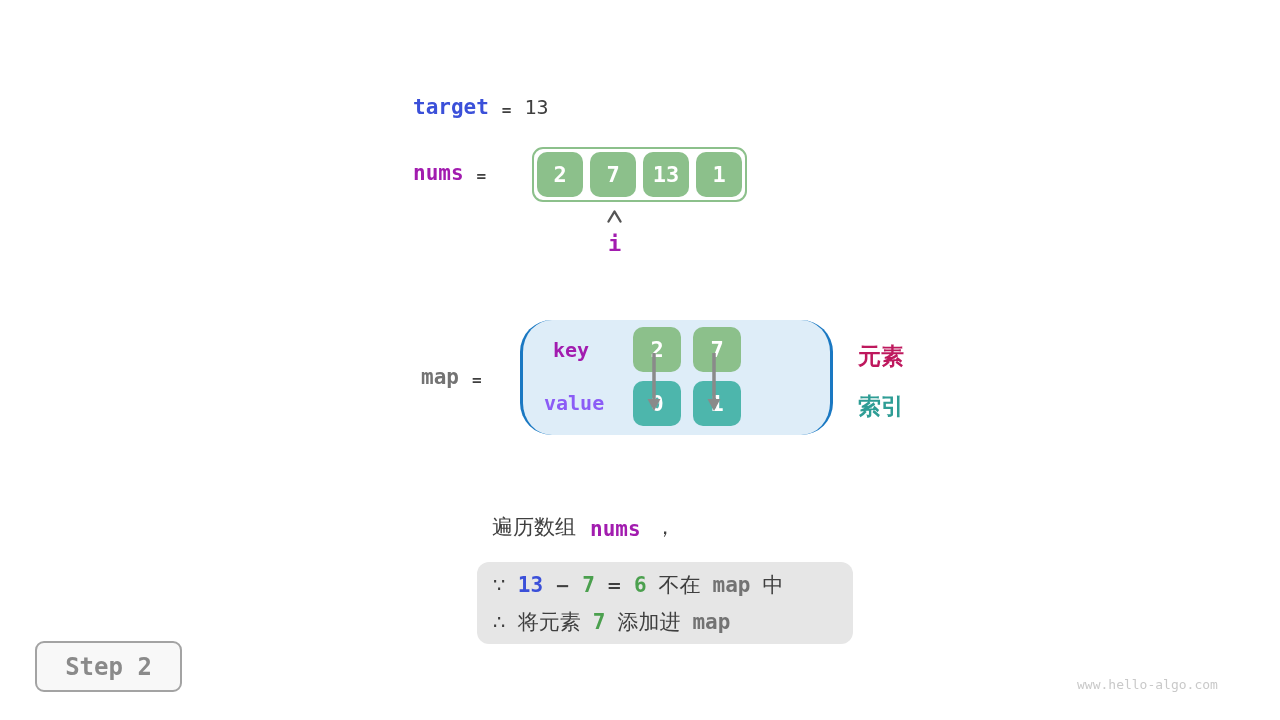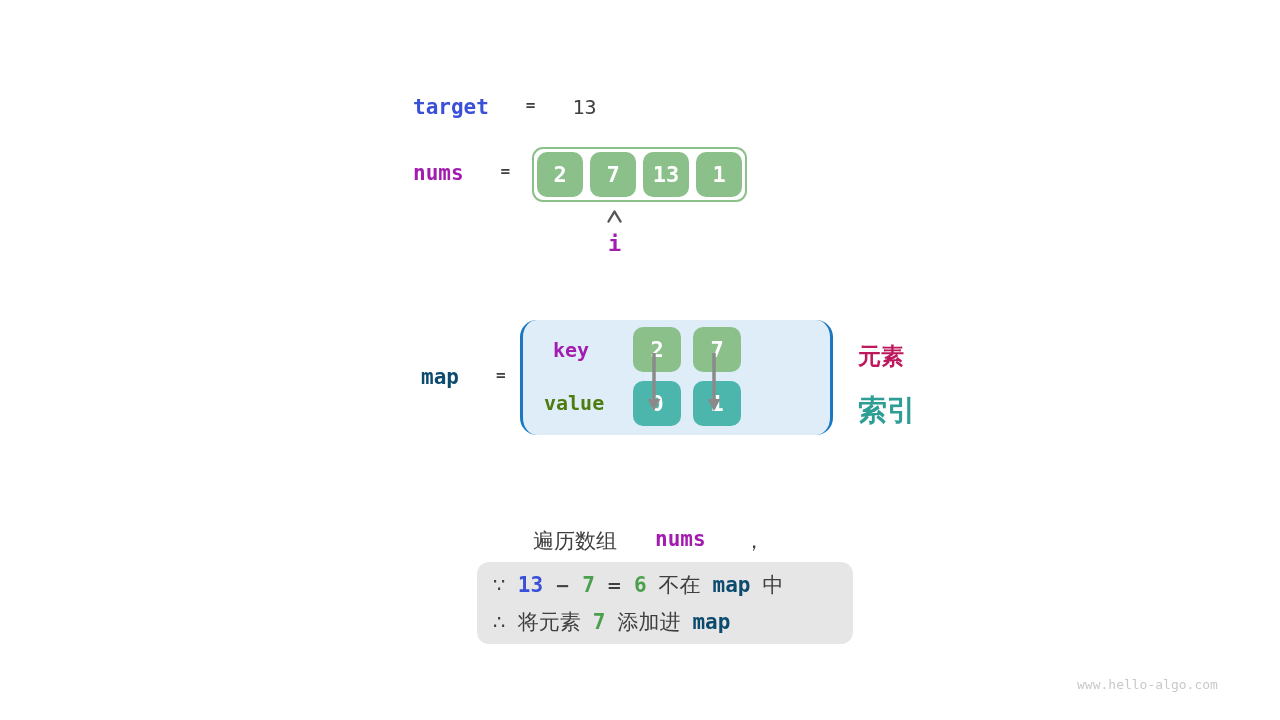--- a/index.html
+++ b/index.html
@@ -7,28 +7,28 @@
     position: relative;
     width: 1280px;
     height: 720px;
     background: #ffffff;
     overflow: hidden;
     font-family: "DejaVu Sans", "Liberation Sans", sans-serif;
     color: #3f3f3f;
   }
   .abs { position: absolute; }
   .mono { font-family: "DejaVu Sans Mono", "Liberation Mono", monospace; }
-  .row { display: flex; align-items: flex-start; gap: 24px; }
+  .row { display: flex; align-items: flex-end; }
 
   
   .kw { font-weight: bold; font-size: 21px; }
   .indigo { color: #3b50d9; }
-  .azure  { color: #0c4a6e; }
+  .azure  { color: #737373; }
   .green  { color: #a21caf; }
-  .tealtx { color: #4d7c0f; }
+  .tealtx { color: #8b5cf6; }
   .eq { font-weight: bold; font-size: 16px; color: #3f3f3f; margin: 0 13px; }
   .plainval { font-size: 20px; color: #3f3f3f; }
 
   
   .array-box {
     left: 532px; top: 147px;
     border: 2px solid #8cc08b;
     border-radius: 11px;
     background: #ffffff;
     padding: 3px;
@@ -50,38 +50,38 @@
   .caret { left: 606px; top: 209px; }
   .ptr-label { left: 608px; top: 231px; font-weight: bold; font-size: 22px; }
 
   
   .map-box {
     left: 520px; top: 320px;
     width: 313px; height: 115px;
     background: #deedf8;
     border-left: 3px solid #1a78c2;
     border-right: 3px solid #1a78c2;
-    border-radius: 17px;
+    border-radius: 32px;
     box-sizing: border-box;
   }
   .map-key-label   { left: 30px; top: 18px;  font-weight: bold; font-size: 20px; }
   .map-value-label { left: 21px; top: 71px;  font-weight: bold; font-size: 20px; }
   .map-cell { position: absolute; width: 48px; height: 45px; }
   .kcell0 { left: 110px; top: 7px; }
   .kcell1 { left: 170px; top: 7px; }
   .vcell0 { left: 110px; top: 61px; }
   .vcell1 { left: 170px; top: 61px; }
   .map-arrows { left: 520px; top: 320px; pointer-events: none; }
 
   
   .legend-el  { left: 858px; top: 341px; font-weight: bold; font-size: 23px; color: #be185d; }
-  .legend-idx { left: 858px; top: 391px; font-weight: bold; font-size: 29px; color: #2e9d95; }
-
-  
-  .caption { left: 492px; top: 527px; font-size: 21px; margin-left: 41px; }
+  .legend-idx { left: 858px; top: 391px; font-weight: bold; font-size: 23px; color: #2e9d95; }
+
+  
+  .caption { left: 492px; top: 513px; font-size: 21px; }
   .caption .code { margin: 0 14px; }
   .caption .comma { font-size: 21px; }
 
   
   .note-box {
     left: 477px; top: 562px;
     width: 376px; height: 82px;
     background: #e6e6e6;
     border-radius: 12px;
     box-sizing: border-box;
@@ -191,16 +191,19 @@
     </div>
     <div class="note-line">
       <span class="seg seg-sym">∴</span>
       <span class="seg">将元素</span>
       <span class="seg seg-num mono grn-num">7</span>
       <span class="seg">添加进</span>
       <span class="seg seg-num mono azure">map</span>
     </div>
   </div>
 
+  <div class="abs step-badge">
+    <span>Step 2</span>
+  </div>
 
   <div class="abs watermark">www.hello-algo.com</div>
 
 </div>
 
 </body></html>

